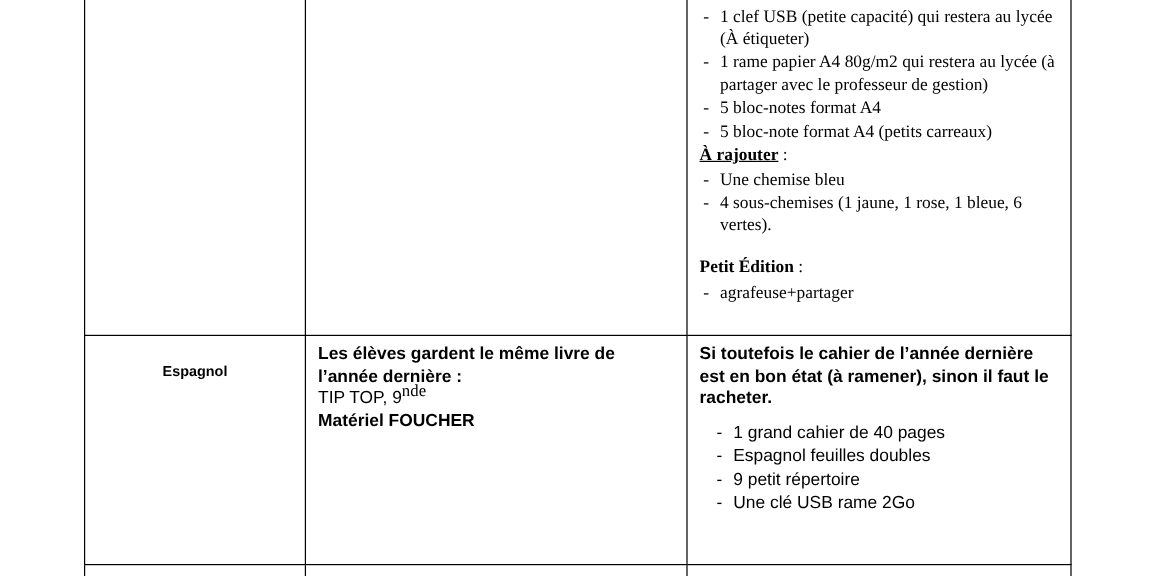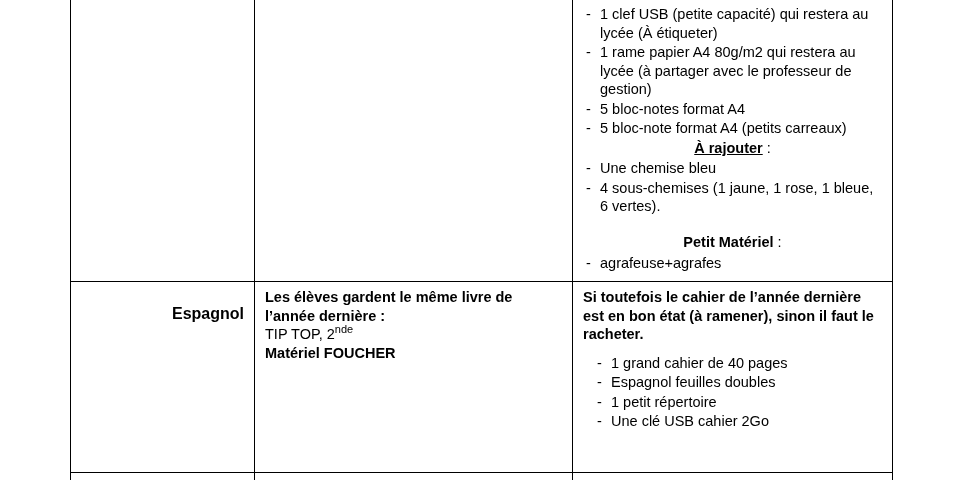--- a/index.html
+++ b/index.html
@@ -35,28 +35,28 @@
   .col-subject { width: 184px; }
   .col-books   { width: 318px; }
   .col-supplies{ width: 320px; }
 
   .cell-inner {
     padding: 6px 10px 8px 10px;
     font-size: 14.5px;
     line-height: 1.28;
   }
   .cell-subject {
-    text-align: right;
+    text-align: center;
     font-weight: bold;
-    font-size: 16px;
+    font-size: 12px;
     padding-top: 22px;
   }
   .bold { font-weight: bold; }
   .uline { text-decoration: underline; font-weight: bold; }
-  sup { font-size: 11px; vertical-align: super; line-height: 0; }
+  sup { font-size: 14px; vertical-align: super; line-height: 0; font-family: Liberation Serif, serif; }
 
   ul.dashlist {
     list-style: none;
     margin: 0;
     padding: 0;
   }
   ul.dashlist > li {
     position: relative;
     padding-left: 17px;
     margin: 0 0 1px 0;
@@ -69,22 +69,22 @@
   }
   ul.dashlist.indented > li {
     padding-left: 28px;
   }
   ul.dashlist.indented > li::before {
     left: 14px;
   }
   .spacer-sm { height: 10px; }
   .spacer-md { height: 16px; }
   .blk { margin: 0; }
-  .heading-line { margin: 0 0 2px 0; text-align: center; }
-  .tall-row .cell-inner { min-height: 250px; }
+  .heading-line { margin: 0 0 2px 0; }
+  .tall-row .cell-inner { min-height: 250px; font-family: Liberation Serif, serif; }
   .row-espagnol .cell-inner { min-height: 160px; }
   .row-stub .cell-inner { height: 14px; padding: 0; }
 </style>
 </head>
 <body>
 
 <div class="page">
 
   <table class="supply-table">
     <colgroup>
@@ -111,49 +111,49 @@
             </ul>
             <p class="heading-line">
               <span class="uline">À rajouter</span><span> :</span>
             </p>
             <ul class="dashlist">
               <li>Une chemise bleu</li>
               <li>4 sous-chemises (1 jaune, 1 rose, 1 bleue, 6 vertes).</li>
             </ul>
             <div class="spacer-md"></div>
             <p class="heading-line">
-              <span class="bold">Petit Matériel</span><span> :</span>
+              <span class="bold">Petit Édition</span><span> :</span>
             </p>
             <ul class="dashlist">
-              <li>agrafeuse+agrafes</li>
+              <li>agrafeuse+partager</li>
             </ul>
           </div>
         </td>
       </tr>
 
       <tr class="row-espagnol">
         <td>
           <div class="cell-inner cell-subject">Espagnol</div>
         </td>
         <td>
           <div class="cell-inner">
             <p class="blk bold">Les élèves gardent le même livre de l’année dernière :</p>
-            <p class="blk"><span>TIP TOP, 2</span><sup>nde</sup></p>
+            <p class="blk"><span>TIP TOP, 9</span><sup>nde</sup></p>
             <p class="blk bold">Matériel FOUCHER</p>
           </div>
         </td>
         <td>
           <div class="cell-inner">
             <p class="blk bold">Si toutefois le cahier de l’année dernière est en bon état (à ramener), sinon il faut le racheter.</p>
             <div class="spacer-sm"></div>
             <ul class="dashlist indented">
               <li>1 grand cahier de 40 pages</li>
               <li>Espagnol feuilles doubles</li>
-              <li>1 petit répertoire</li>
-              <li>Une clé USB cahier 2Go</li>
+              <li>9 petit répertoire</li>
+              <li>Une clé USB rame 2Go</li>
             </ul>
           </div>
         </td>
       </tr>
 
       <tr class="row-stub">
         <td>
             <div class="cell-inner"></div>
           </td>
         <td>

